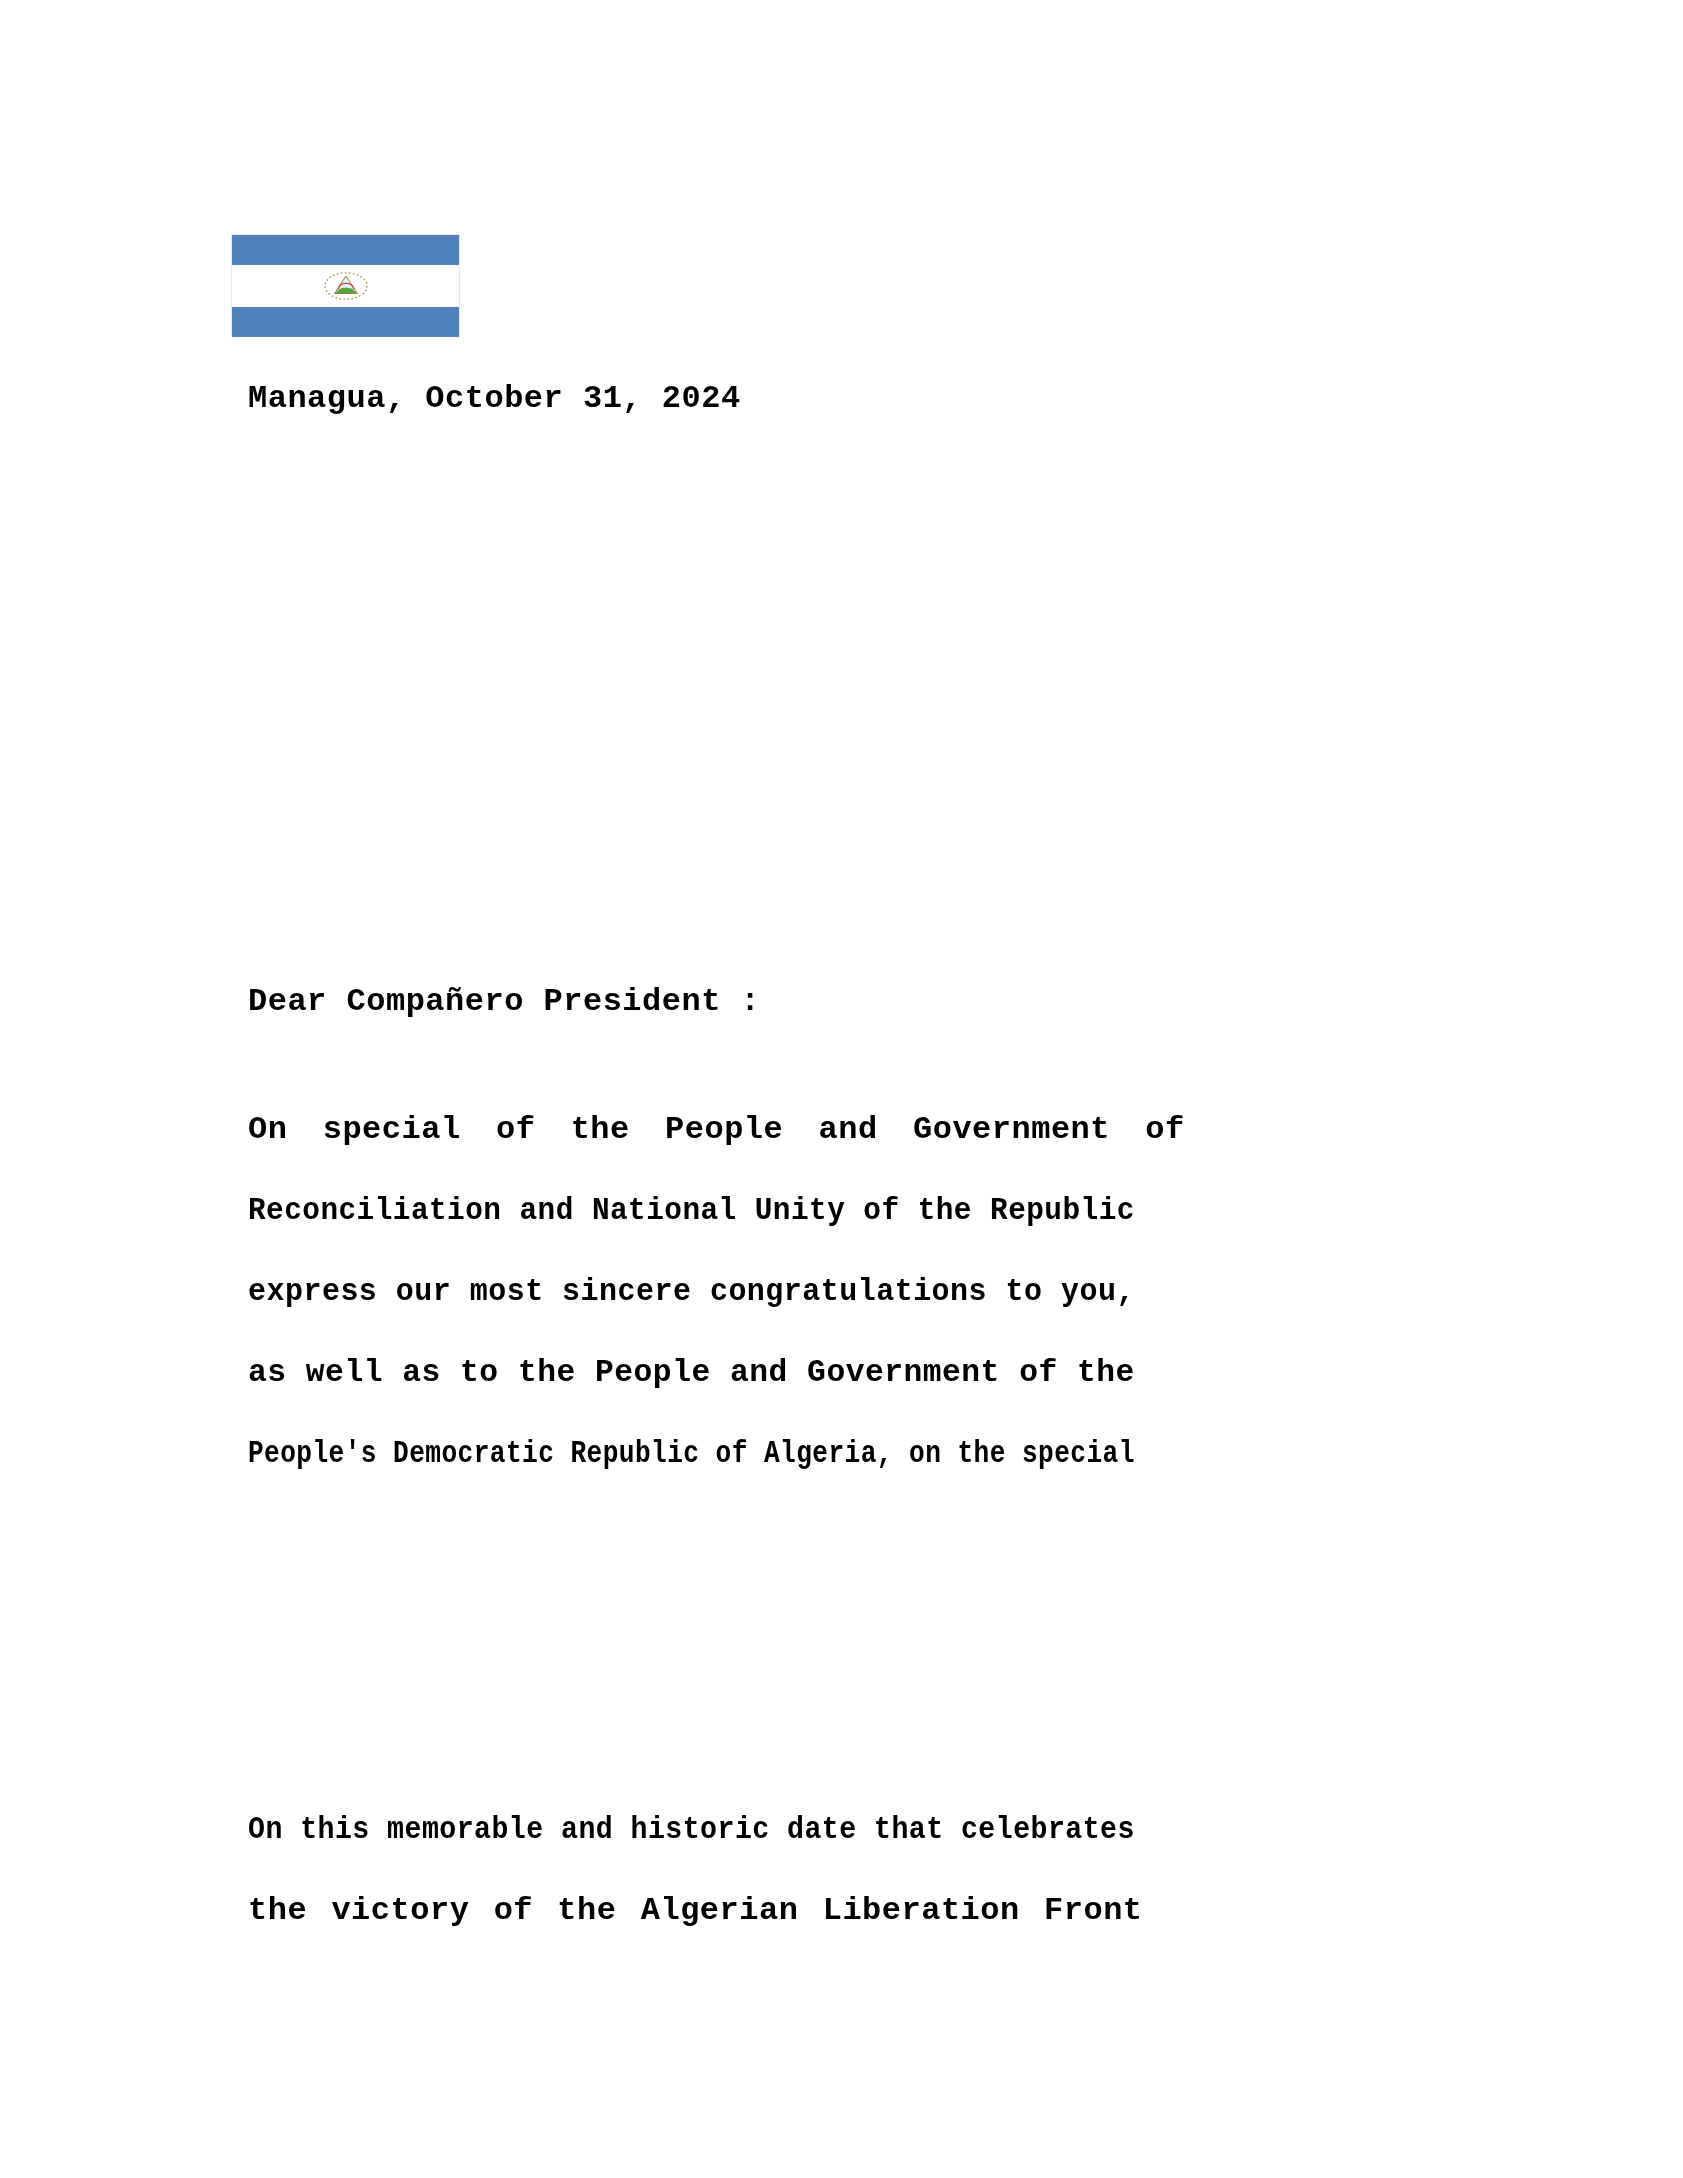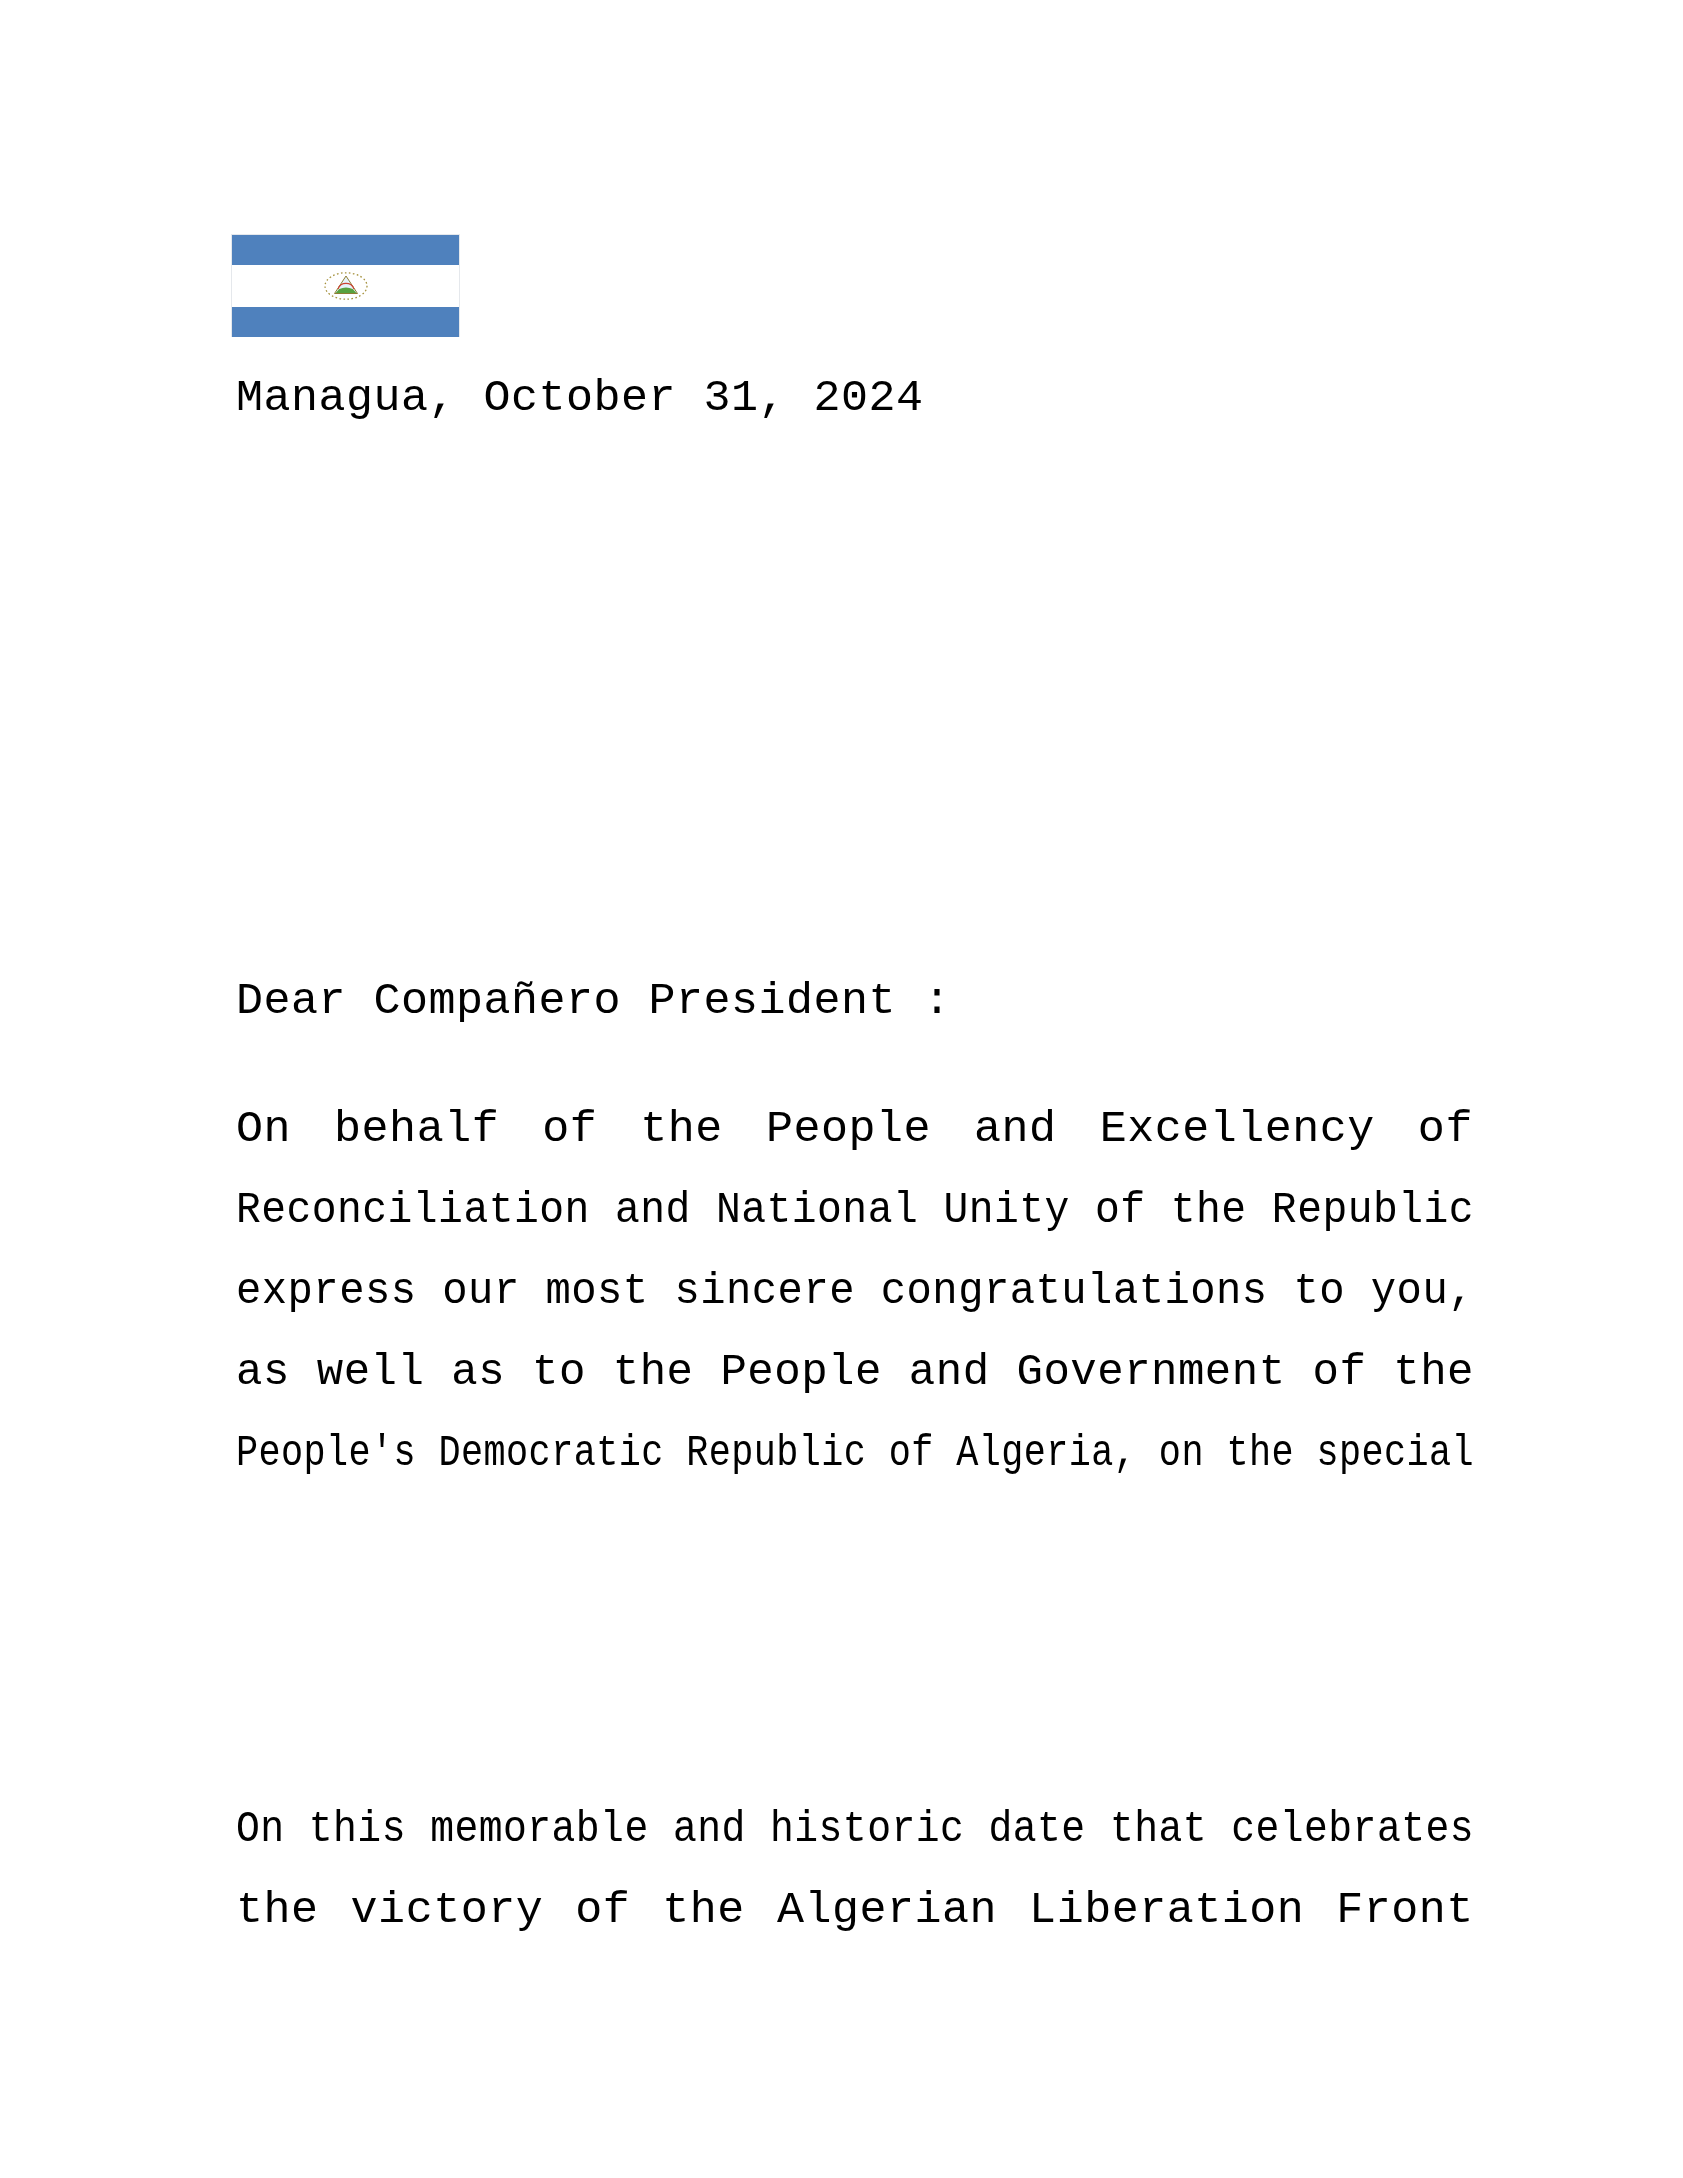--- a/index.html
+++ b/index.html
@@ -38,24 +38,24 @@
   .flag .stripe.s-white { height: 42px; position: relative; background: #ffffff; }
   .flag .emblem {
     position: absolute;
     left: 50%; top: 50%;
     transform: translate(-50%, -50%);
     width: 46px; height: 31px;
   }
   
   .mono {
     position: absolute;
-    left: 236px;
+    left: 248px;
     font-family: "Liberation Mono", "DejaVu Sans Mono", monospace;
-    font-weight: 400;
-    font-size: 45px;
+    font-weight: 700;
+    font-size: 32px;
     letter-spacing: 0.5px;
     color: #000000;
     white-space: nowrap;
   }
   .dateline   { top: 369px; line-height: 59px; }
   .recipient  { top: 536px; line-height: 60px; }
   .salutation { top: 972px; line-height: 59px; }
   .para { width: 1226px; line-height: 81px; white-space: normal; }
   #para0 { top: 1089px; }
   #para1 { top: 1789px; }
@@ -87,21 +87,21 @@
     </div>
     <div class="stripe s-blue" style="background: rgb(79, 129, 189);"></div>
   </div>
 
   <div class="mono dateline">Managua, October 31, 2024</div>
 
 
   <div class="mono salutation">Dear Compañero President :</div>
 
   <div class="mono para" id="para0">
-      <div class="fit-line"><span style="word-spacing: 15.6px;">On behalf of the People and Excellency of</span></div>
+      <div class="fit-line"><span style="word-spacing: 15.6px;">On special of the People and Government of</span></div>
       <div class="fit-line"><span style="transform-origin: left center; transform: scaleX(0.918589);">Reconciliation and National Unity of the Republic</span></div>
       <div class="fit-line"><span style="transform-origin: left center; transform: scaleX(0.937723);">express our most sincere congratulations to you,</span></div>
       <div class="fit-line"><span style="transform-origin: left center; transform: scaleX(0.978499);">as well as to the People and Government of the</span></div>
       <div class="fit-line"><span style="transform-origin: left center; transform: scaleX(0.818377);">People's Democratic Republic of Algeria, on the special</span></div>
     </div>
   <div class="mono para" id="para1">
       <div class="fit-line"><span style="transform-origin: left center; transform: scaleX(0.882562);">On this memorable and historic date that celebrates</span></div>
       <div class="fit-line"><span style="word-spacing: 4.6px;">the victory of the Algerian Liberation Front</span></div>
     </div>
 

